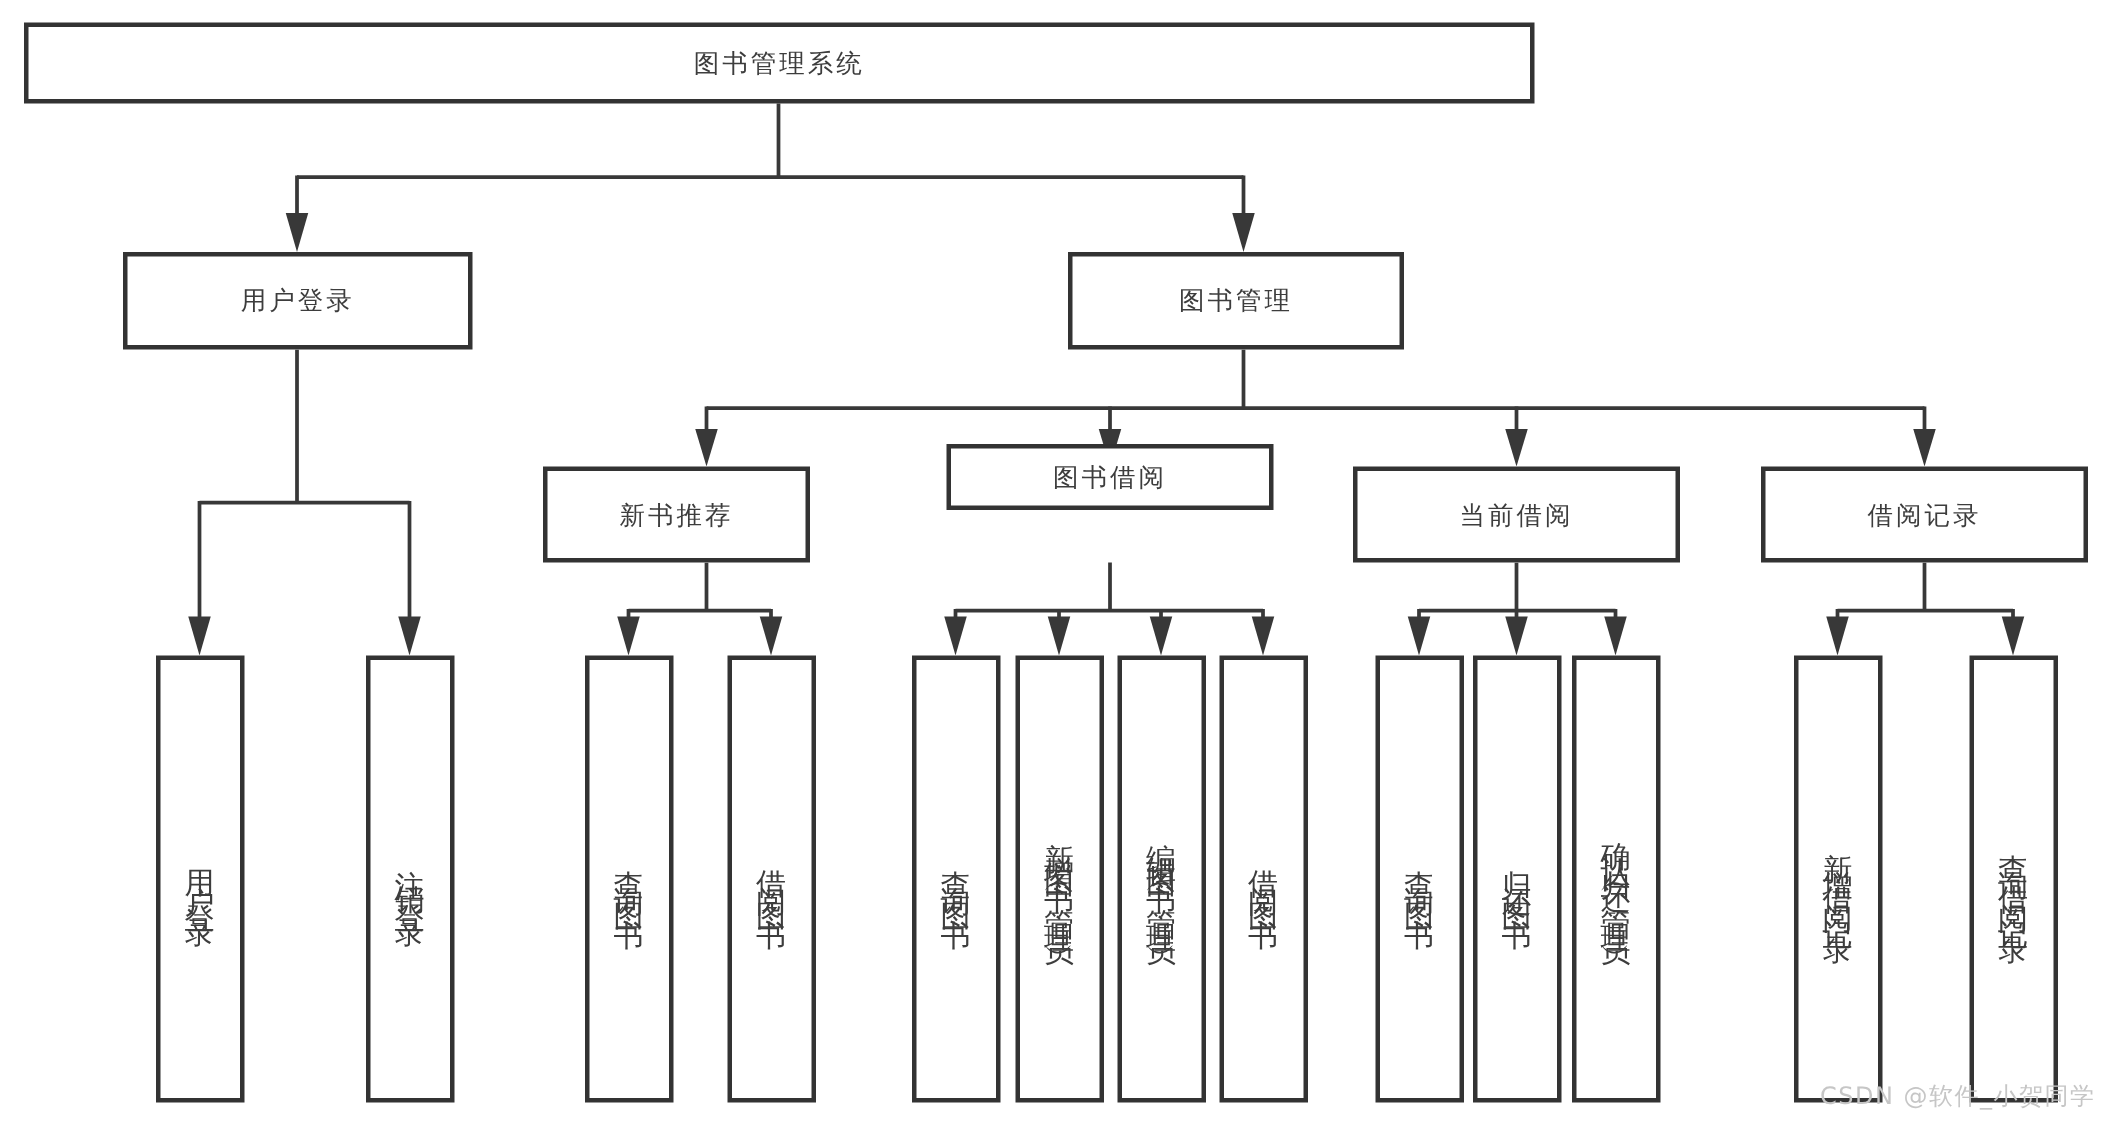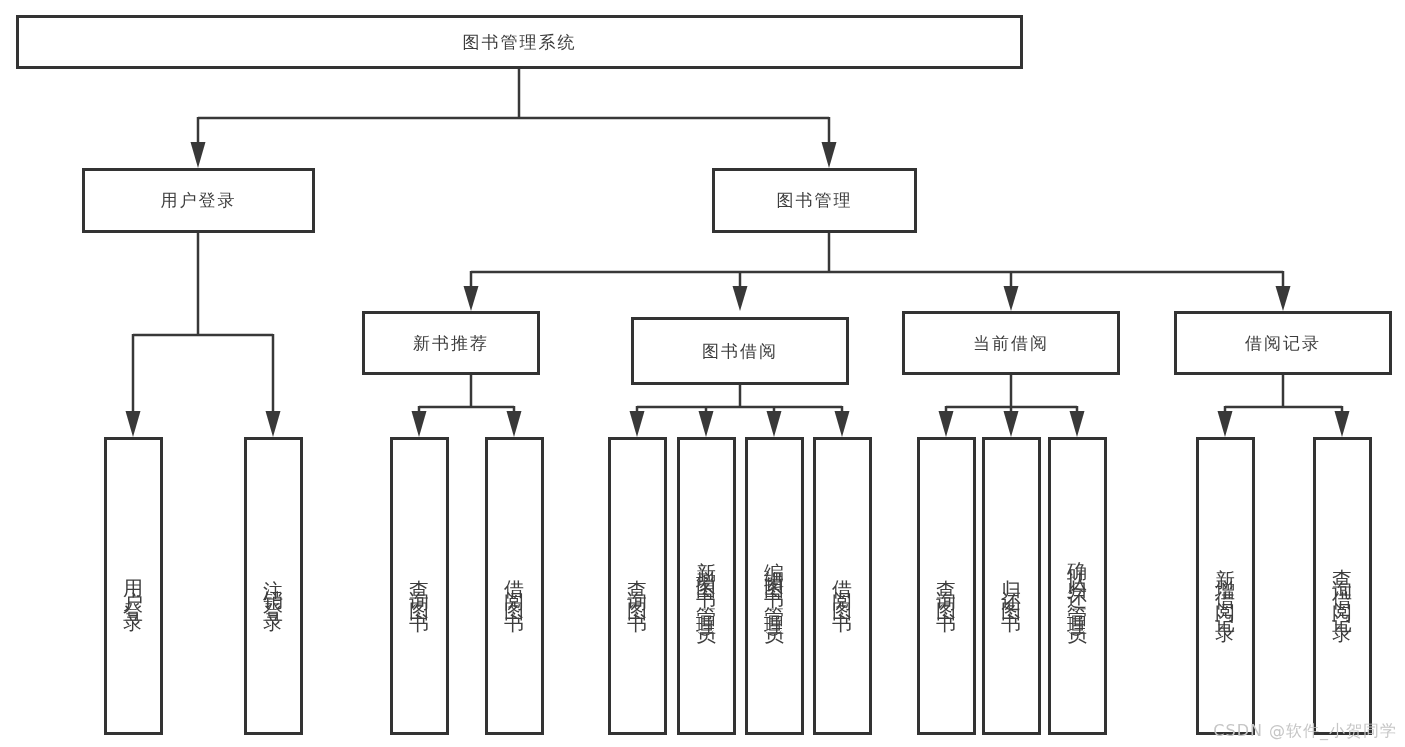--- a/index.html
+++ b/index.html
@@ -135,28 +135,28 @@
     </g>
   </svg>
 
   <div class="box" style="left:16px; top:15px; width:1007px; height:54px;">
     <span class="hlabel">图书管理系统</span>
   </div>
 
   <div class="box" style="left:82px; top:168px; width:233px; height:65px;">
     <span class="hlabel">用户登录</span>
   </div>
-  <div class="box" style="left:712px; top:168px; width:205px; height:65px;">
+  <div class="box" style="left:712px; top:168px; width:224px; height:65px;">
     <span class="hlabel">图书管理</span>
   </div>
 
   <div class="box" style="left:362px; top:311px; width:178px; height:64px;">
     <span class="hlabel">新书推荐</span>
   </div>
-  <div class="box" style="left:631px; top:317px; width:218px; height:68px;">
+  <div class="box" style="left:631px; top:296px; width:218px; height:44px;">
     <span class="hlabel">图书借阅</span>
   </div>
   <div class="box" style="left:902px; top:311px; width:218px; height:64px;">
     <span class="hlabel">当前借阅</span>
   </div>
   <div class="box" style="left:1174px; top:311px; width:218px; height:64px;">
     <span class="hlabel">借阅记录</span>
   </div>
 
   <div class="box" style="left:104px; top:437px; width:59px; height:298px;">

